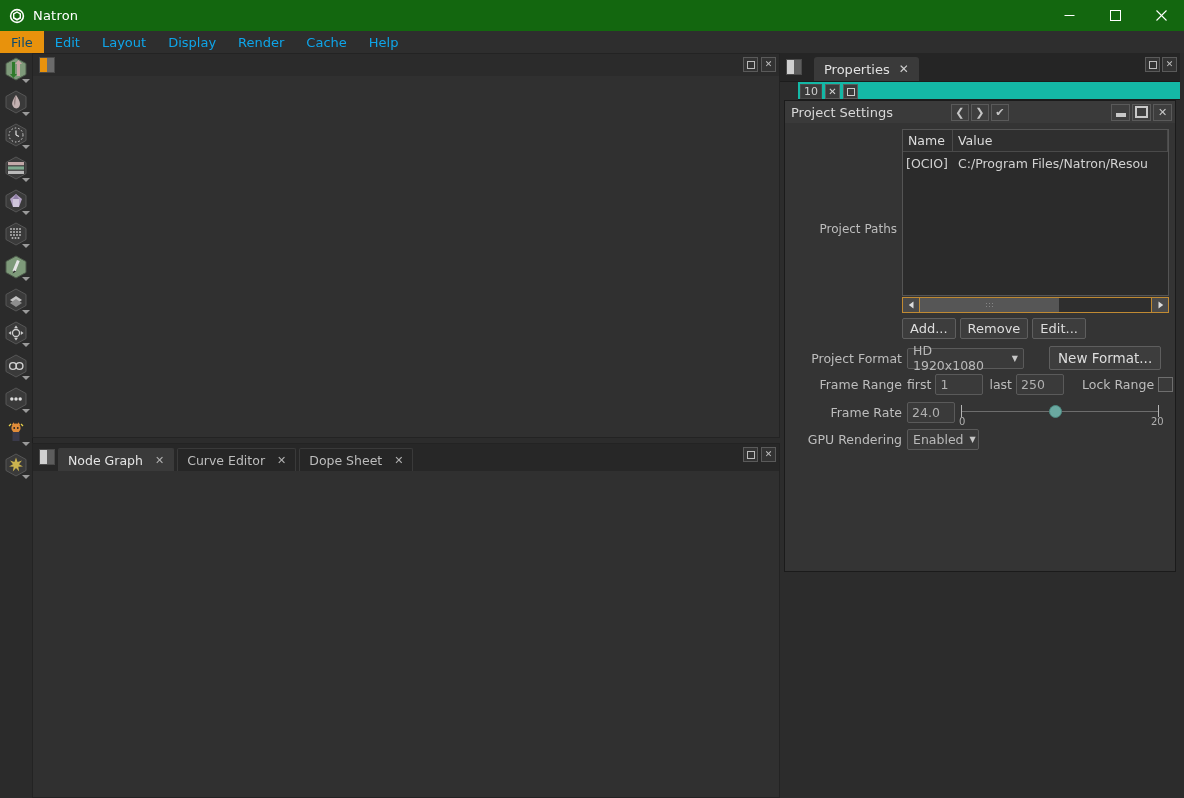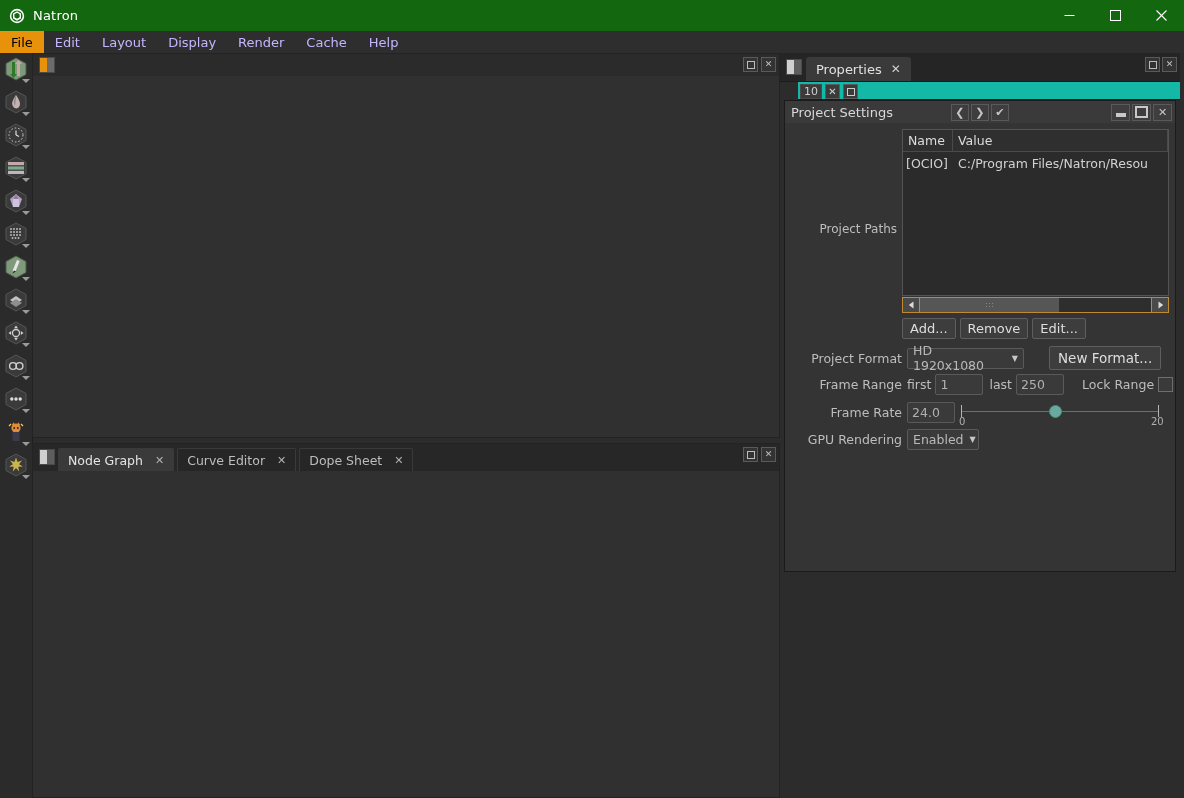--- a/index.html
+++ b/index.html
@@ -22,23 +22,23 @@
   .tb-title{font-size:13px;color:#ffffff;letter-spacing:.2px;}
   .tb-buttons{margin-left:auto;display:flex;height:31px;}
   .tb-btn{width:46px;height:31px;display:flex;align-items:center;justify-content:center;color:#ffffff;}
 
   
   .menubar{
     position:absolute;left:0;top:31px;width:1184px;height:22px;
     background:#2e2e2e;display:flex;align-items:stretch;
   }
   .menu-item{
-    padding:0 11px;display:flex;align-items:center;font-size:13px;color:#c4b5fd;
-  }
-  .menu-item.active{background:#e8920c;color:#000000;}
+    padding:0 11px;display:flex;align-items:center;font-size:13px;color:#0ea5e9;
+  }
+  .menu-item.active{background:#e8920c;color:#0c4a6e;}
 
   
   .lefttool{
     position:absolute;left:0;top:53px;width:32px;height:745px;
     background:#2b2b2b;border-right:1px solid #1e1e1e;
   }
   .tool-btn{position:relative;width:32px;height:33px;}
   .tool-ic{position:absolute;left:3px;top:3px;width:26px;height:26px;}
   .tool-arrow{
     position:absolute;right:2px;bottom:3px;width:0;height:0;
@@ -88,21 +88,21 @@
   .rdock{
     position:absolute;left:780px;top:53px;width:400px;height:745px;
     background:#2c2c2c;
   }
   .props-tabstrip{
     height:28px;background:#252525;display:flex;align-items:flex-end;position:relative;
     border-bottom:1px solid #1c1c1c;
   }
   .props-tabstrip .pane-ic{margin-left:6px;margin-bottom:6px;}
   .props-tab{
-    height:24px;margin-left:4px;padding:0 10px;background:#3a3a3a;
+    height:24px;margin-left:12px;padding:0 10px;background:#3a3a3a;
     display:flex;align-items:center;gap:9px;font-size:13px;color:#e0e0e0;
     border-radius:3px 3px 0 0;
   }
   .props-ctrls{position:absolute;right:3px;top:4px;display:flex;gap:2px;}
 
   .props-subbar{
     height:17px;background:#14b8a6;display:flex;align-items:flex-end;gap:3px;padding-left:2px;
     border-bottom:1px solid #1c1c1c;
     margin-left:18px;
   }

